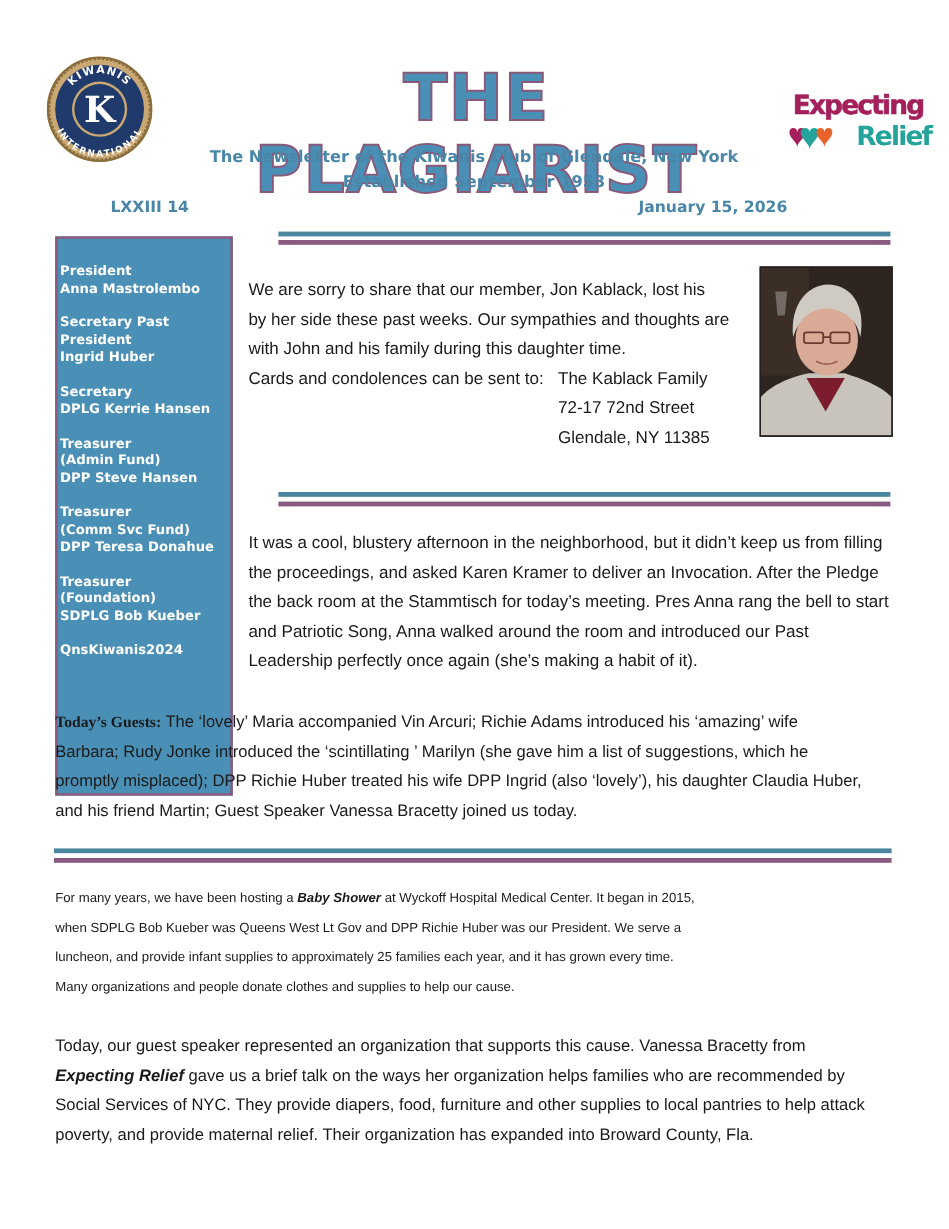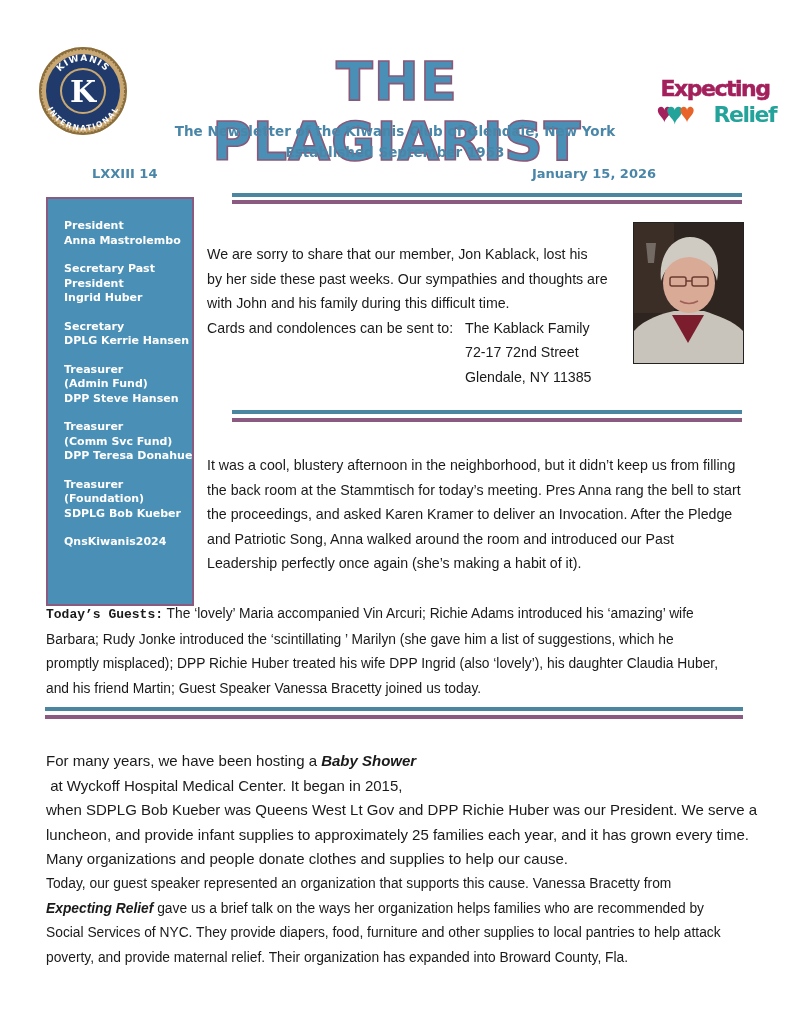--- a/index.html
+++ b/index.html
@@ -15,27 +15,27 @@
   
   .er-logo { left:654px; top:53px; width:122px; height:64px; }
   .er-line1 { font-family:"DejaVu Sans", sans-serif; font-weight:bold; font-size:22px; color:#a3205c; letter-spacing:-1.5px; -webkit-text-stroke:0.5px #a3205c; line-height:24px; text-align:center;margin-top:24px; }
   .er-line2 { display:flex; align-items:center; justify-content:center; margin-top:2px; }
   .er-relief { font-family:"DejaVu Sans", sans-serif; font-weight:bold; font-size:22px; color:#24a39b; letter-spacing:-1.5px; line-height:24px; margin-left:18px; }
   
   .rule { height:4px; }
   .rule.blue { background:#4a86a0; }
   .rule.purple { background:#8b5a80; }
   
-  .sidebar { left:46px; top:197px; width:148px; height:409px; background:#4a8fb5; border:2px solid #8b5a80; box-sizing:border-box; padding:20px 0 0 16px; }
+  .sidebar { left:46px; top:197px; width:148px; height:466px; background:#4a8fb5; border:2px solid #8b5a80; box-sizing:border-box; padding:20px 0 0 2px; }
   .sidebar .group { font-family:"DejaVu Sans", sans-serif; font-weight:bold; font-size:11px; line-height:14.5px; color:#ffffff; margin-bottom:14px; }
   .sidebar .line { display:block; white-space:nowrap; }
   
-  .para { font-size:14.2px; line-height:24.5px; color:#1a1a1a;margin-top:12px; }
+  .para { font-size:14.2px; line-height:24.5px; color:#1a1a1a; }
   .photo { left:633px; top:222px; width:109px; height:140px; border:1px solid #222; overflow:hidden; background:#2a221e; }
-  b.heading-inline { font-family:Liberation Mono, monospace; font-weight:bold; font-size:13px; }
+  b.heading-inline { font-family:Liberation Serif, serif; font-weight:bold; font-size:13px; }
 </style>
 </head>
 <body>
 
 <div class="abs kiwanis-logo">
   <svg width="88" height="88" viewBox="0 0 88 88">
     <defs>
       <path id="topArc" d="M 14 44 A 30 30 0 0 1 74 44"></path>
       <path id="botArc" d="M 10 44 A 34 34 0 0 0 78 44"></path>
     </defs>
@@ -106,21 +106,21 @@
       <span class="line">SDPLG Bob Kueber</span>
     </div>
     <div class="group">
       <span class="line">QnsKiwanis2024</span>
     </div>
   </div>
 
 <div class="abs para" style="left:207px; top:230px; width:420px;">
   <div>We are sorry to share that our member, Jon Kablack, lost his</div>
   <div>by her side these past weeks.  Our sympathies and thoughts are</div>
-  <div>with John and his family during this difficult time.</div>
+  <div>with John and his family during this daughter time.</div>
   <div style="position:relative; height:73px;">
     <span>Cards and condolences can be sent to:</span>
     <div style="position:absolute; left:258px; top:0;">
       <div>The Kablack Family</div>
       <div>72-17 72nd Street</div>
       <div>Glendale, NY 11385</div>
     </div>
   </div>
 </div>
 
@@ -138,37 +138,37 @@
     <line x1="52" y1="58" x2="58" y2="58" stroke="#6b3b30" stroke-width="1.5"></line>
     <path d="M46 78 Q55 83 64 78" stroke="#a0605a" stroke-width="1.5" fill="none"></path>
   </svg>
 </div>
 
 <div class="abs rule blue" style="left:232px; top:410px; width:510px;"></div>
 <div class="abs rule purple" style="left:232px; top:418px; width:510px;"></div>
 
 <div class="abs para" style="left:207px; top:441px; width:545px;">
   <div>It was a cool, blustery afternoon in the neighborhood, but it didn’t keep us from filling</div>
+  <div>the proceedings, and asked Karen Kramer to deliver an Invocation. After the Pledge</div>
   <div>the back room at the Stammtisch for today’s meeting. Pres Anna rang the bell to start</div>
-  <div>the proceedings, and asked Karen Kramer to deliver an Invocation. After the Pledge</div>
   <div>and Patriotic Song, Anna walked around the room and introduced our Past</div>
   <div>Leadership perfectly once again (she’s making a habit of it).</div>
 </div>
 
 <div class="abs para" style="left:46px; top:590px; width:720px; font-size:13.8px;">
   <div><b class="heading-inline">Today’s Guests:</b><span style="white-space:pre;"> The ‘lovely’ Maria accompanied Vin Arcuri; Richie Adams introduced his ‘amazing’ wife</span></div>
   <div>Barbara; Rudy Jonke introduced the ‘scintillating ’ Marilyn (she gave him a list of suggestions, which he</div>
   <div>promptly misplaced); DPP Richie Huber treated his wife DPP Ingrid (also ‘lovely’), his daughter Claudia Huber,</div>
   <div>and his friend Martin; Guest Speaker Vanessa Bracetty joined us today.</div>
 </div>
 
 <div class="abs rule blue" style="left:45px; top:707px; width:698px;"></div>
 <div class="abs rule purple" style="left:45px; top:715px; width:698px;"></div>
 
-<div class="abs para" style="left:46px; top:737px; width:720px; font-size:15px;">
+<div class="abs para" style="left:46px; top:737px; width:720px; font-size:11px;">
   <div><span style="white-space:pre;">For many years, we have been hosting a </span><b><i>Baby Shower</i></b><span style="white-space:pre;"> at Wyckoff Hospital Medical Center. It began in 2015,</span></div>
   <div>when SDPLG Bob Kueber was Queens West Lt Gov and DPP Richie Huber was our President. We serve a</div>
   <div>luncheon, and provide infant supplies to approximately 25 families each year, and it has grown every time.</div>
   <div>Many organizations and people donate clothes and supplies to help our cause.</div>
 </div>
 
 <div class="abs para" style="left:46px; top:860px; width:720px; font-size:13.8px;">
   <div>Today, our guest speaker represented an organization that supports this cause. Vanessa Bracetty from</div>
   <div><b><i>Expecting Relief</i></b><span style="white-space:pre;"> gave us a brief talk on the ways her organization helps families who are recommended by</span></div>
   <div>Social Services of NYC. They provide diapers, food, furniture and other supplies to local pantries to help attack</div>

